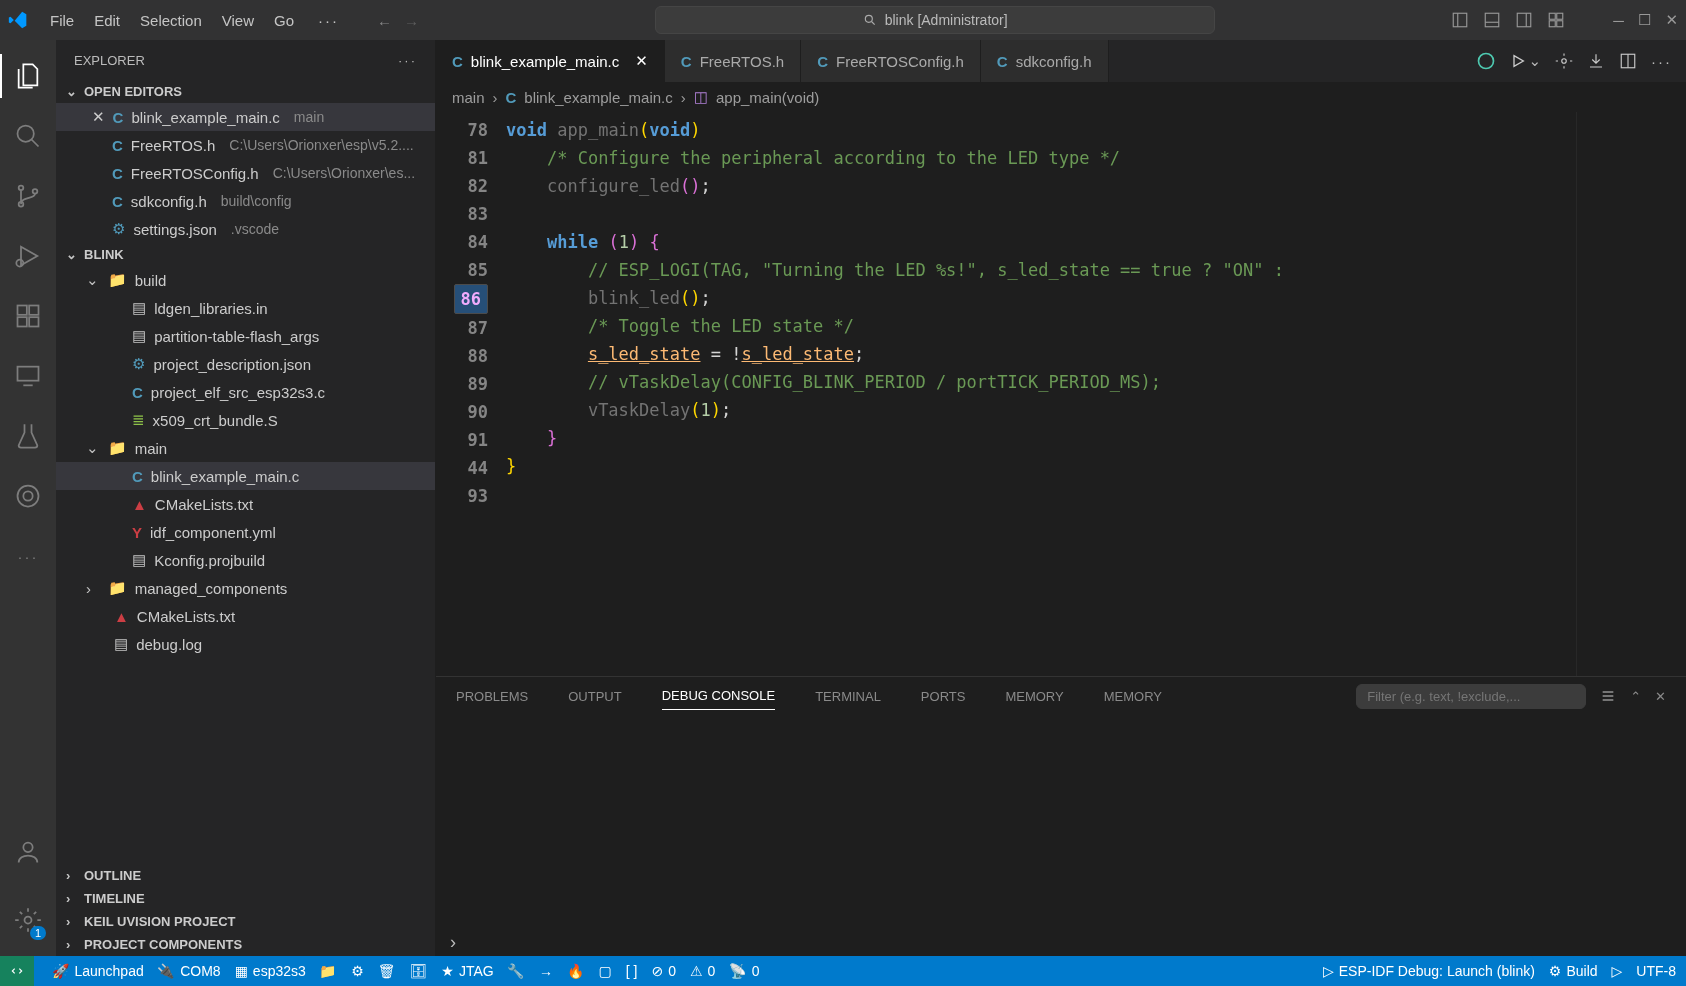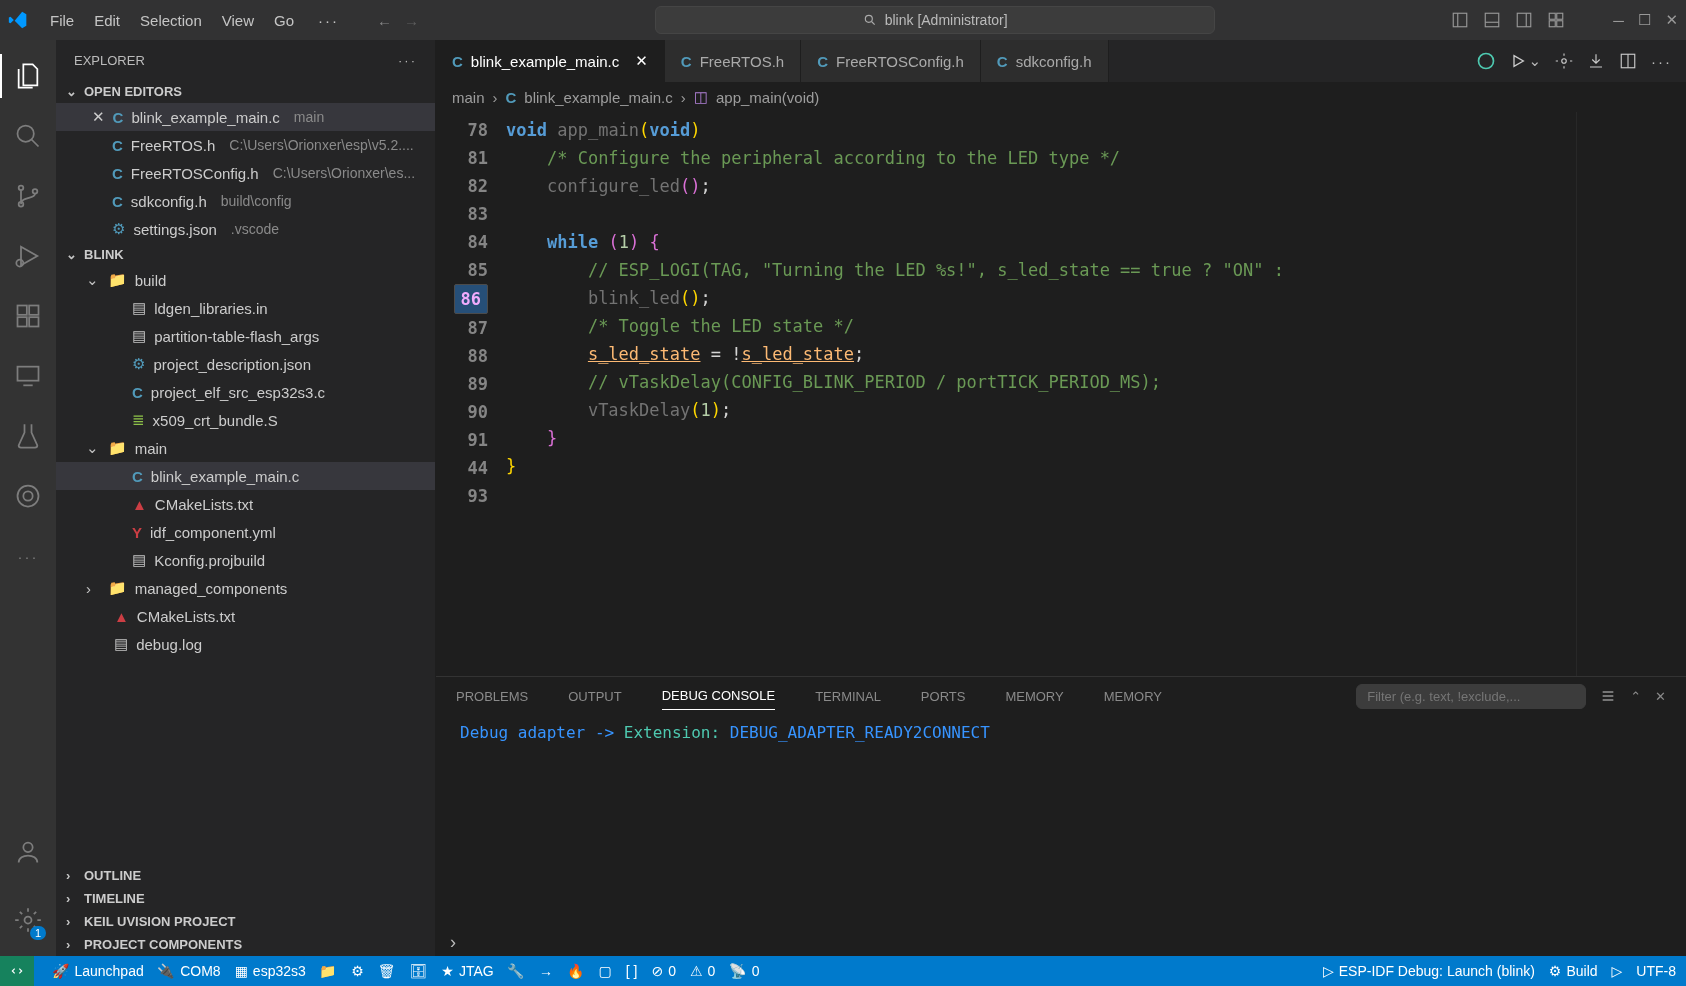--- a/index.html
+++ b/index.html
@@ -467,21 +467,20 @@
           <svg width="16" height="16" viewBox="0 0 24 24" fill="none" stroke="#ccc" stroke-width="1.5">
               <line x1="4" y1="6" x2="20" y2="6"></line>
               <line x1="4" y1="12" x2="20" y2="12"></line>
               <line x1="4" y1="18" x2="20" y2="18"></line>
             </svg>
           <span>⌃</span>
           <span>✕</span>
         </div>
       </div>
       <div class="console-body" id="console">
-          <div><span class="pfx">Debug adapter</span> <span>-&gt;</span> <span class="ext">Extension:</span> <span class="msg">DEBUG_ADAPTER_READY2CONNECT</span></div>
         </div>
       <div class="panel-footer">
           <span style="font-size:18px">›</span>
         </div>
     </div>
   </div>
 </div>
 
 <div class="statusbar">
   <div class="remote sbitem">

